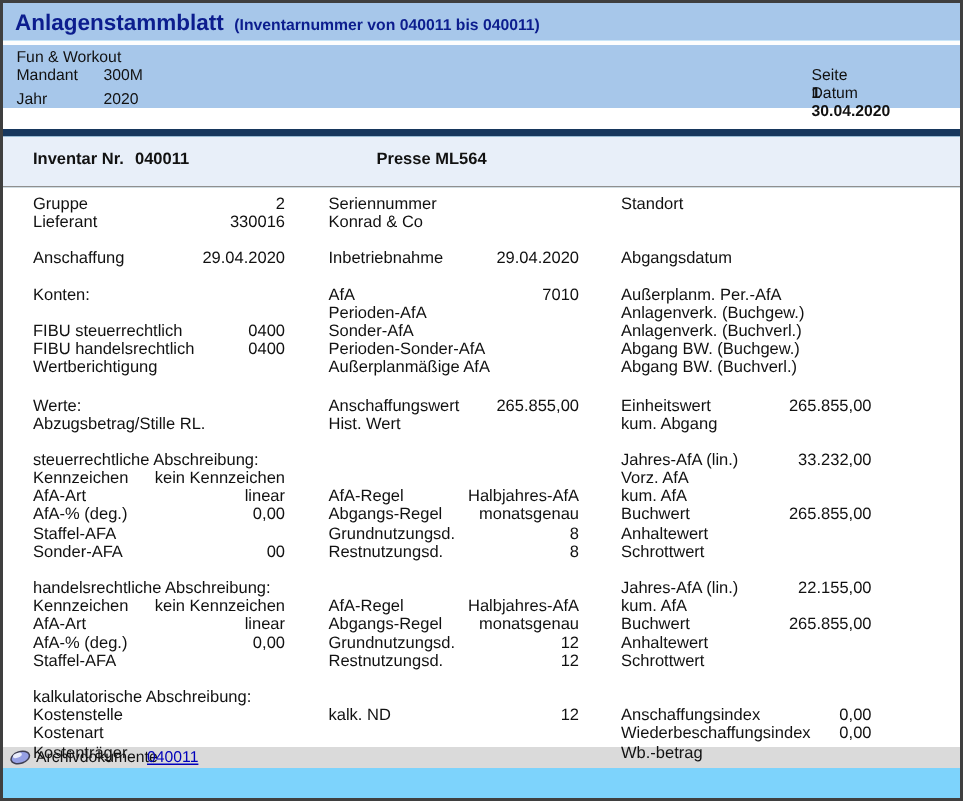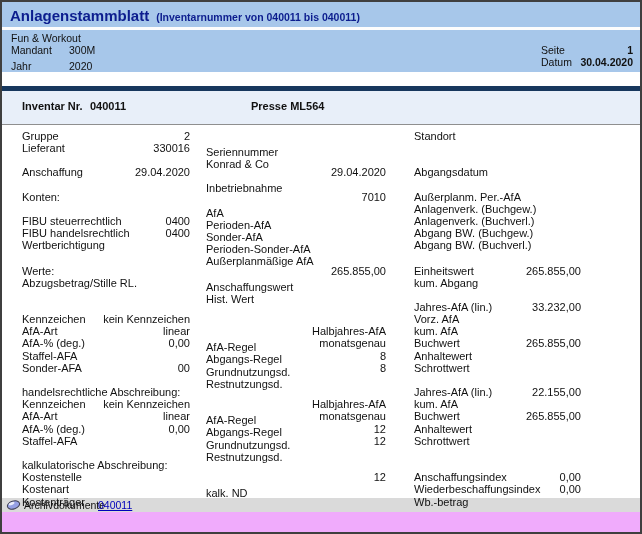--- a/index.html
+++ b/index.html
@@ -1,52 +1,52 @@
 <!DOCTYPE html>
 <html><head>
 <meta charset="utf-8">
 <style>
   html,body{margin:0;padding:0;background:#fff;}
   *{box-sizing:border-box;}
   body{font-family:"Liberation Sans","DejaVu Sans",sans-serif;color:#111;}
   .page{
     position:relative;width:642px;height:534px;
-    border:2px solid #3f3f3f;background:#f0abfc;overflow:hidden;
+    border:2px solid #3f3f3f;background:#7dd3fc;overflow:hidden;
   }
   
   .band{background:#a7c7ea;}
   .title-strip{height:25px;padding:5px 0 0 8px;display:flex;align-items:baseline;gap:7px;white-space:nowrap;}
   .white-gap{height:3px;background:#fdfdfd;}
   .info-strip{position:relative;height:42px;font-size:10.5px;}
   .report-title{font-size:15px;font-weight:bold;color:#0c1d8e;letter-spacing:0;}
   .report-subtitle{font-size:10.5px;font-weight:bold;color:#0c1d8e;}
   .company-line{position:absolute;left:9px;top:2px;}
   .hrow-label{position:absolute;left:9px;}
   .hrow-value{position:absolute;left:67px;}
   .r1{top:14px;} .r2{top:30px;text-align:center;}
   .right-block{position:absolute;left:539px;top:14px;width:92px;}
-  .right-row{display:flex;justify-content:space-between;height:12px;}
+  .right-row{display:flex;justify-content:space-between;height:12px;flex-direction:column;}
   .right-row .val{font-weight:bold;}
   
   .gap-white{height:14px;background:#fff;}
   .navy-bar{height:5px;background:#17375d;}
   .inventar-band{position:relative;height:34px;background:#e8eff9;border-bottom:1px solid #8f8f8f;font-size:11px;font-weight:bold;}
   .inv-label{position:absolute;left:20px;top:9px;}
   .inv-number{position:absolute;left:88px;top:9px;}
   .inv-name{position:absolute;left:217px;top:9px;padding-left:32px;}
   
   .report-body{position:relative;height:373px;padding-top:5px;font-size:11px;background:#fff;}
   .section{margin-top:12px;}
   .section:first-child{margin-top:0;}
   .sec-werte,.sec-steuer{margin-top:13px;}
   .row{position:relative;height:12.2px;white-space:nowrap;}
   .row span{position:absolute;top:0;line-height:12.2px;}
   .c1{left:20px;}
   .c2{left:58px;width:130px;text-align:right;}
-  .c3{left:204px;margin-top:16px;}
+  .c3{left:217px;}
   .c4{left:273px;width:111px;text-align:right;}
   .c5{left:412px;}
   .c6{left:478px;width:101px;text-align:right;}
   .bold{font-weight:normal;}
   
   .footer-band{height:14px;background:#dadada;display:flex;align-items:center;font-size:10.5px;}
   .footer-band .icon{margin:0 3px 0 4px;display:inline-flex;}
   .footer-label{width:74px;}
   .footer-link{color:#0000bb;text-decoration:underline;cursor:pointer;}
 </style>
@@ -148,20 +148,21 @@
           <span class="c6">265.855,00</span>
         </div>
         <div class="row">
           <span class="c1">Abzugsbetrag/Stille RL.</span>
           <span class="c3">Hist. Wert</span>
           <span class="c5">kum. Abgang</span>
         </div>
       </div>
       <div class="section sec-steuerrechtliche">
         <div class="row">
+          <span class="c1 bold">steuerrechtliche Abschreibung:</span>
           <span class="c5">Jahres-AfA (lin.)</span>
           <span class="c6">33.232,00</span>
         </div>
         <div class="row">
           <span class="c1">Kennzeichen</span>
           <span class="c2">kein Kennzeichen</span>
           <span class="c5">Vorz. AfA</span>
         </div>
         <div class="row">
           <span class="c1">AfA-Art</span>

